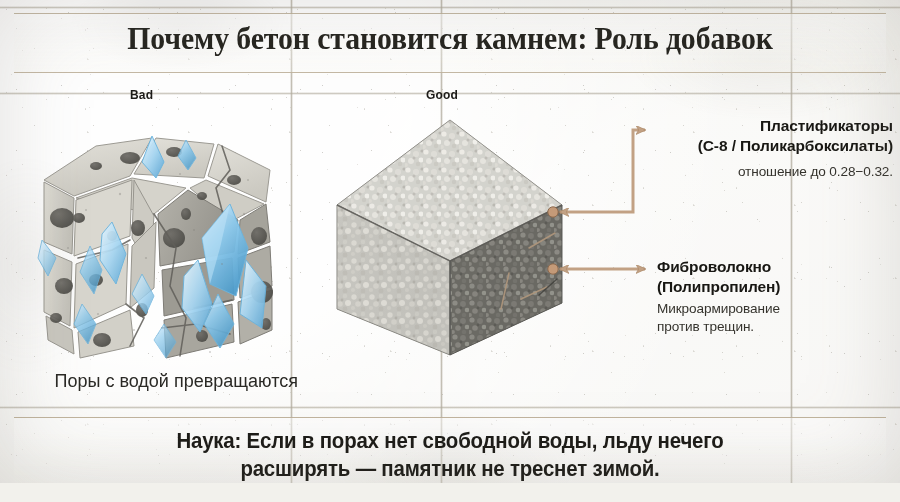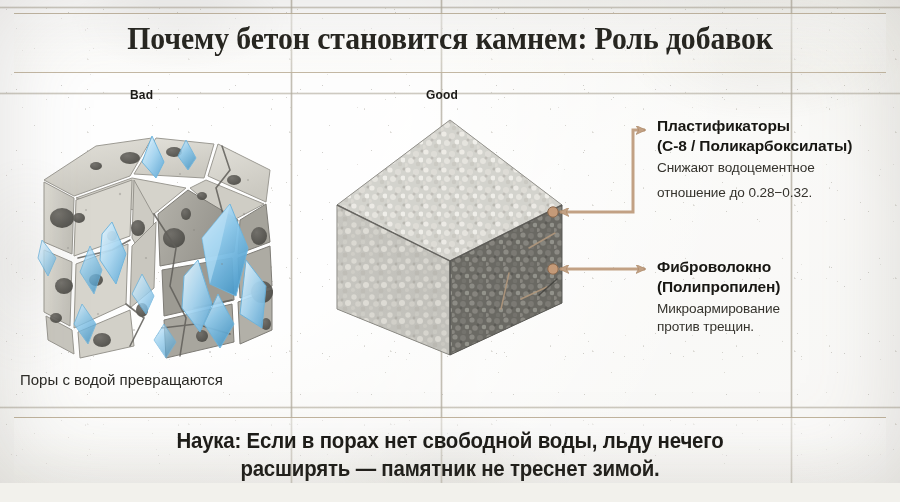--- a/index.html
+++ b/index.html
@@ -78,35 +78,35 @@
 
   
   #good-cube{position:absolute;left:333px;top:113px;width:232px;height:248px;}
   #good-cube svg{display:block;width:100%;height:100%;}
 
   
   #arrows{position:absolute;left:0;top:0;width:900px;height:502px;pointer-events:none;}
 
   
   .anno{position:absolute;left:657px;width:236px;}
-  #anno-1{top:116px;}
+  #anno-1{top:116px;text-align:right;}
   #anno-2{top:257px;}
   .anno-title{
     font-size:15.5px;font-weight:700;color:#181713;line-height:1.30;
     letter-spacing:-.1px;
   }
   .anno-body{
     font-size:13.6px;font-weight:400;color:#35332d;line-height:1.34;
     margin-top:3px;letter-spacing:-.1px;
   }
 
   
   #bad-caption{
-    position:absolute;left:20px;top:369px;width:278px;text-align:left;
-    font-size:15px;line-height:1.42;color:#2a2925;font-weight:400;
+    position:absolute;left:20px;top:369px;width:278px;text-align:right;
+    font-size:18px;line-height:1.42;color:#2a2925;font-weight:400;
   }
 
   
   #bottom-band{
     position:absolute;left:14px;top:417px;width:872px;height:71px;
     border-top:1px solid rgba(186,172,148,.9);
     border-bottom:1px solid rgba(186,172,148,.9);
     background:linear-gradient(180deg,rgba(255,255,255,.50),rgba(249,248,242,.22));
   }
   #bottom-text{
@@ -371,21 +371,20 @@
     </g>
 
     <g>
       <path d="M560 269 L645 269" fill="none" stroke="#c2a184" stroke-width="3" marker-start="url(#arrowHeadRev)" marker-end="url(#arrowHead)"></path>
     </g>
   </svg>
 
   <div class="anno" id="anno-1">
     <div class="anno-title">Пластификаторы</div>
     <div class="anno-title">(С-8 / Поликарбоксилаты)</div>
-    <div class="anno-body">Снижают водоцементное</div>
     <div class="anno-body" style="margin-top:7px">отношение до 0.28−0.32.</div>
   </div>
 
   <div class="anno" id="anno-2">
     <div class="anno-title">Фиброволокно</div>
     <div class="anno-title">(Полипропилен)</div>
     <div class="anno-body">Микроармирование</div>
     <div class="anno-body" style="margin-top:0">против трещин.</div>
   </div>
 

